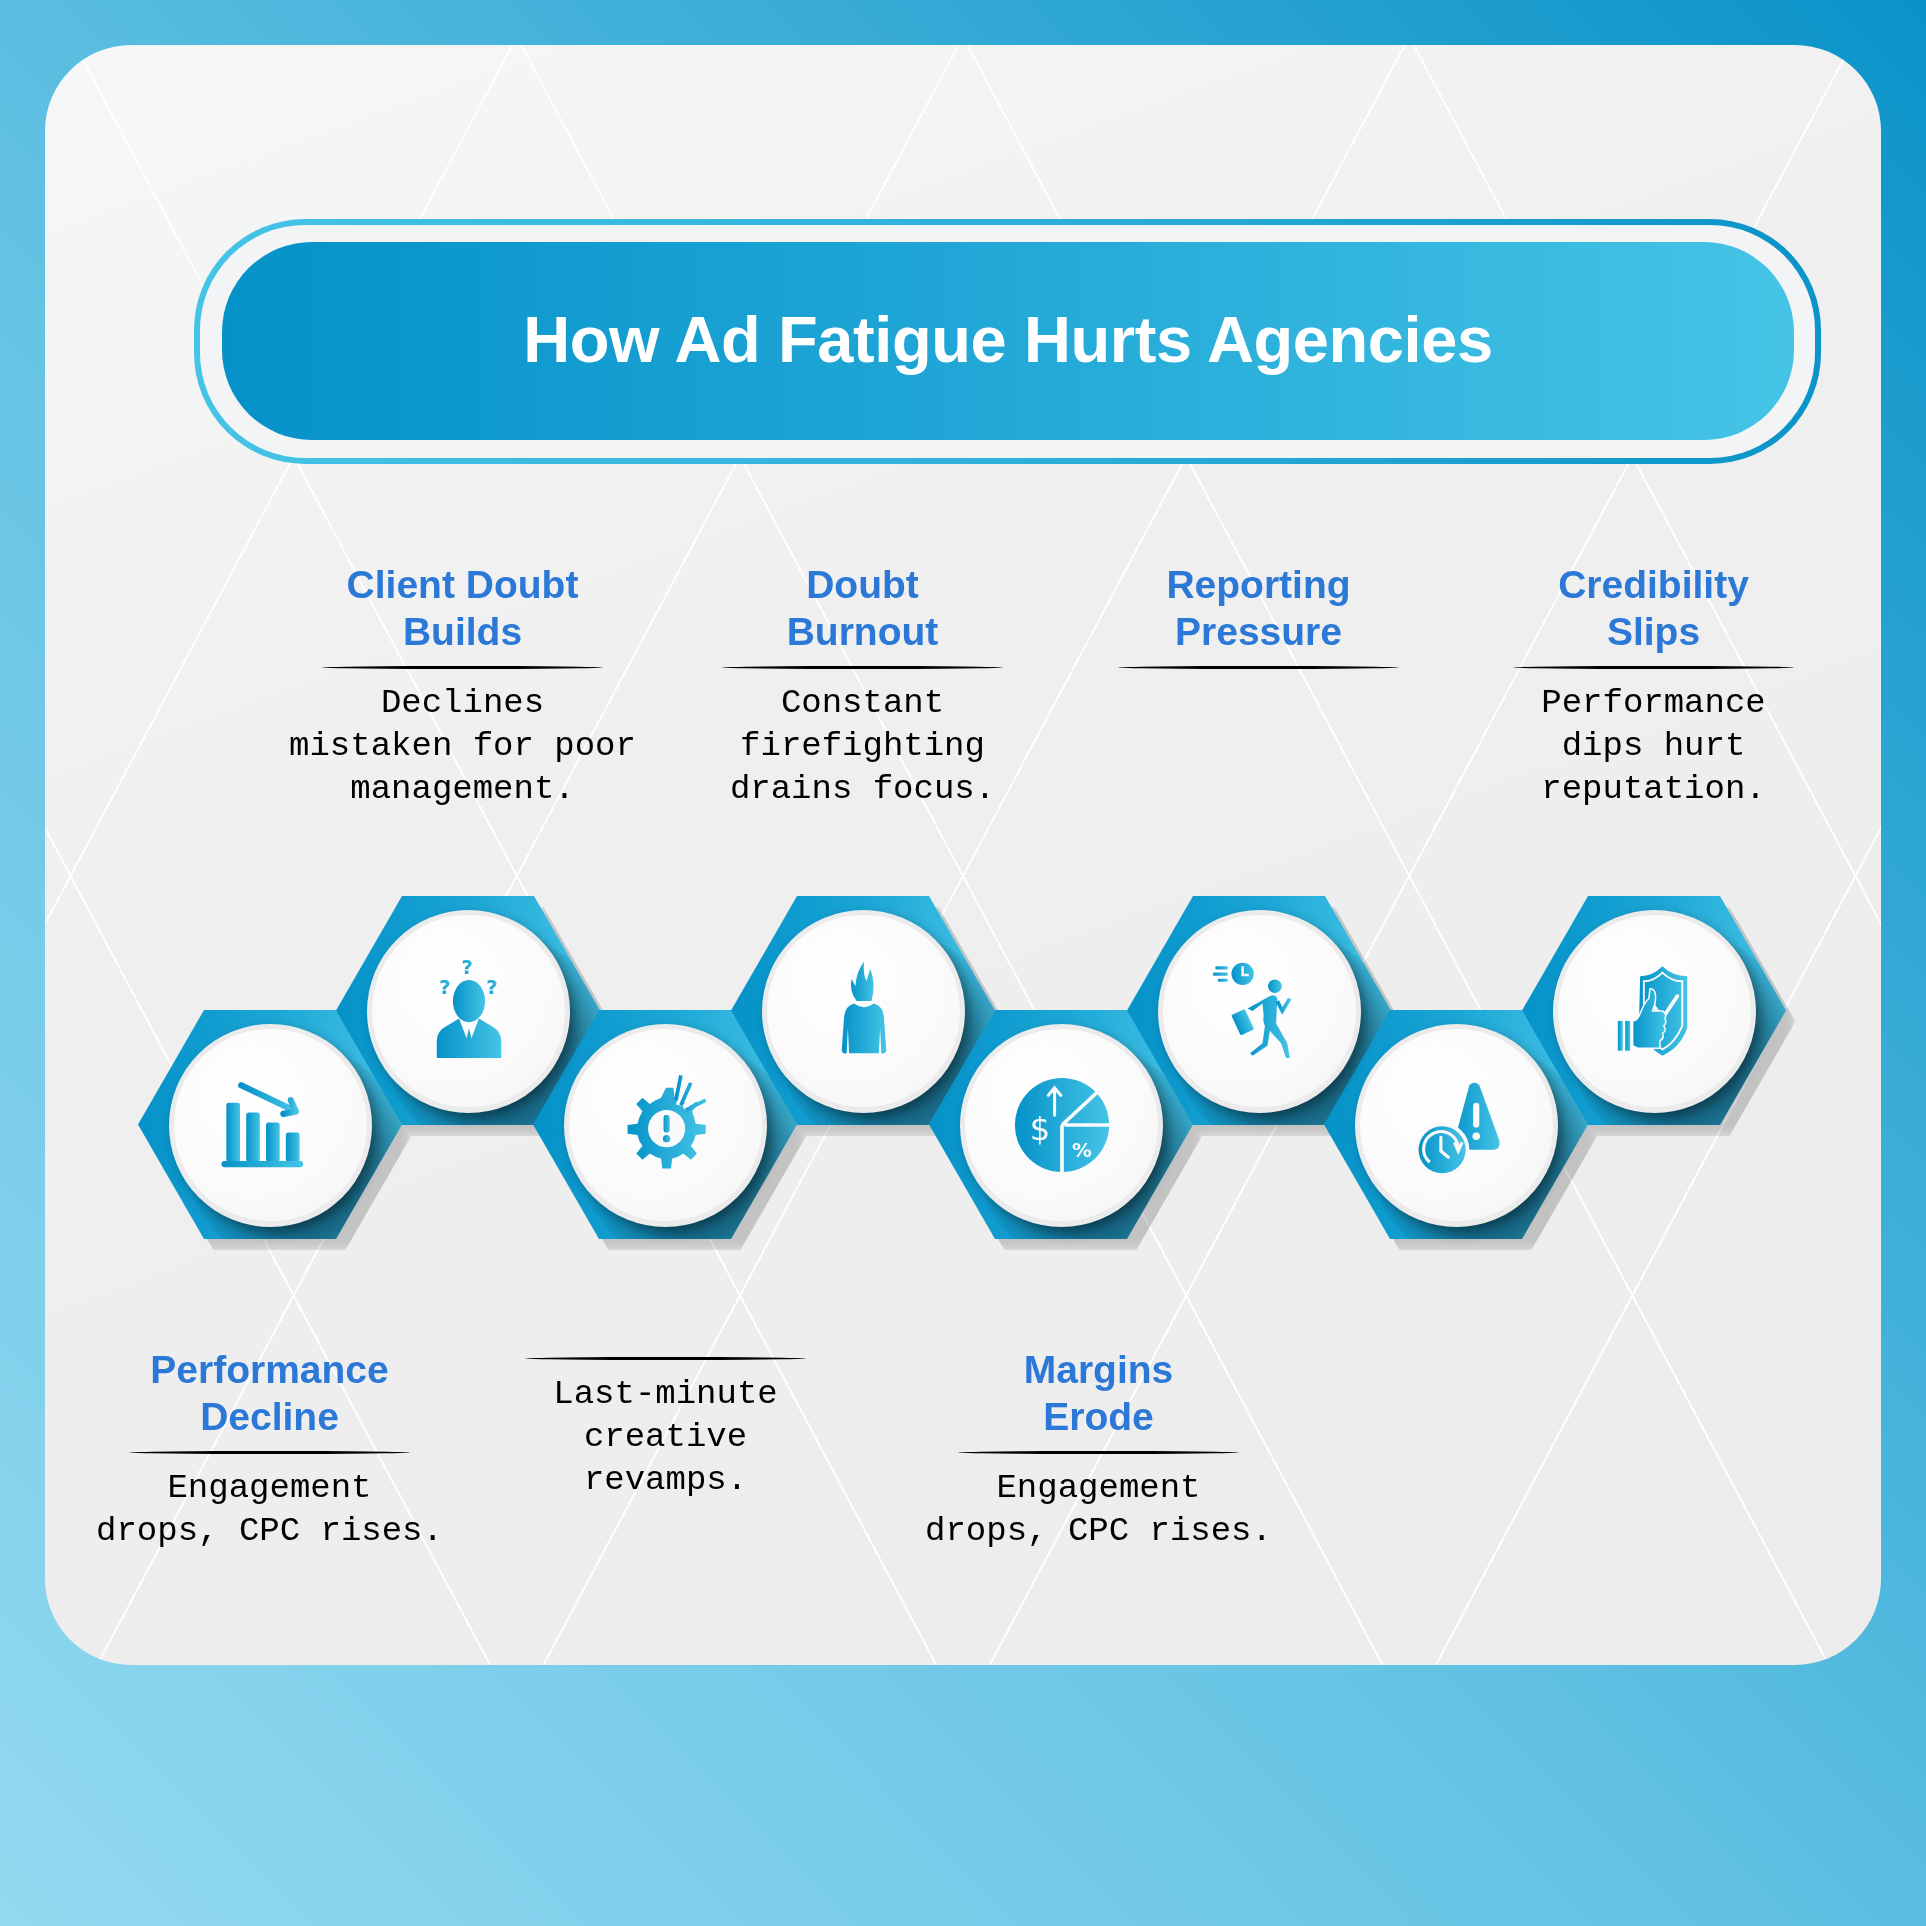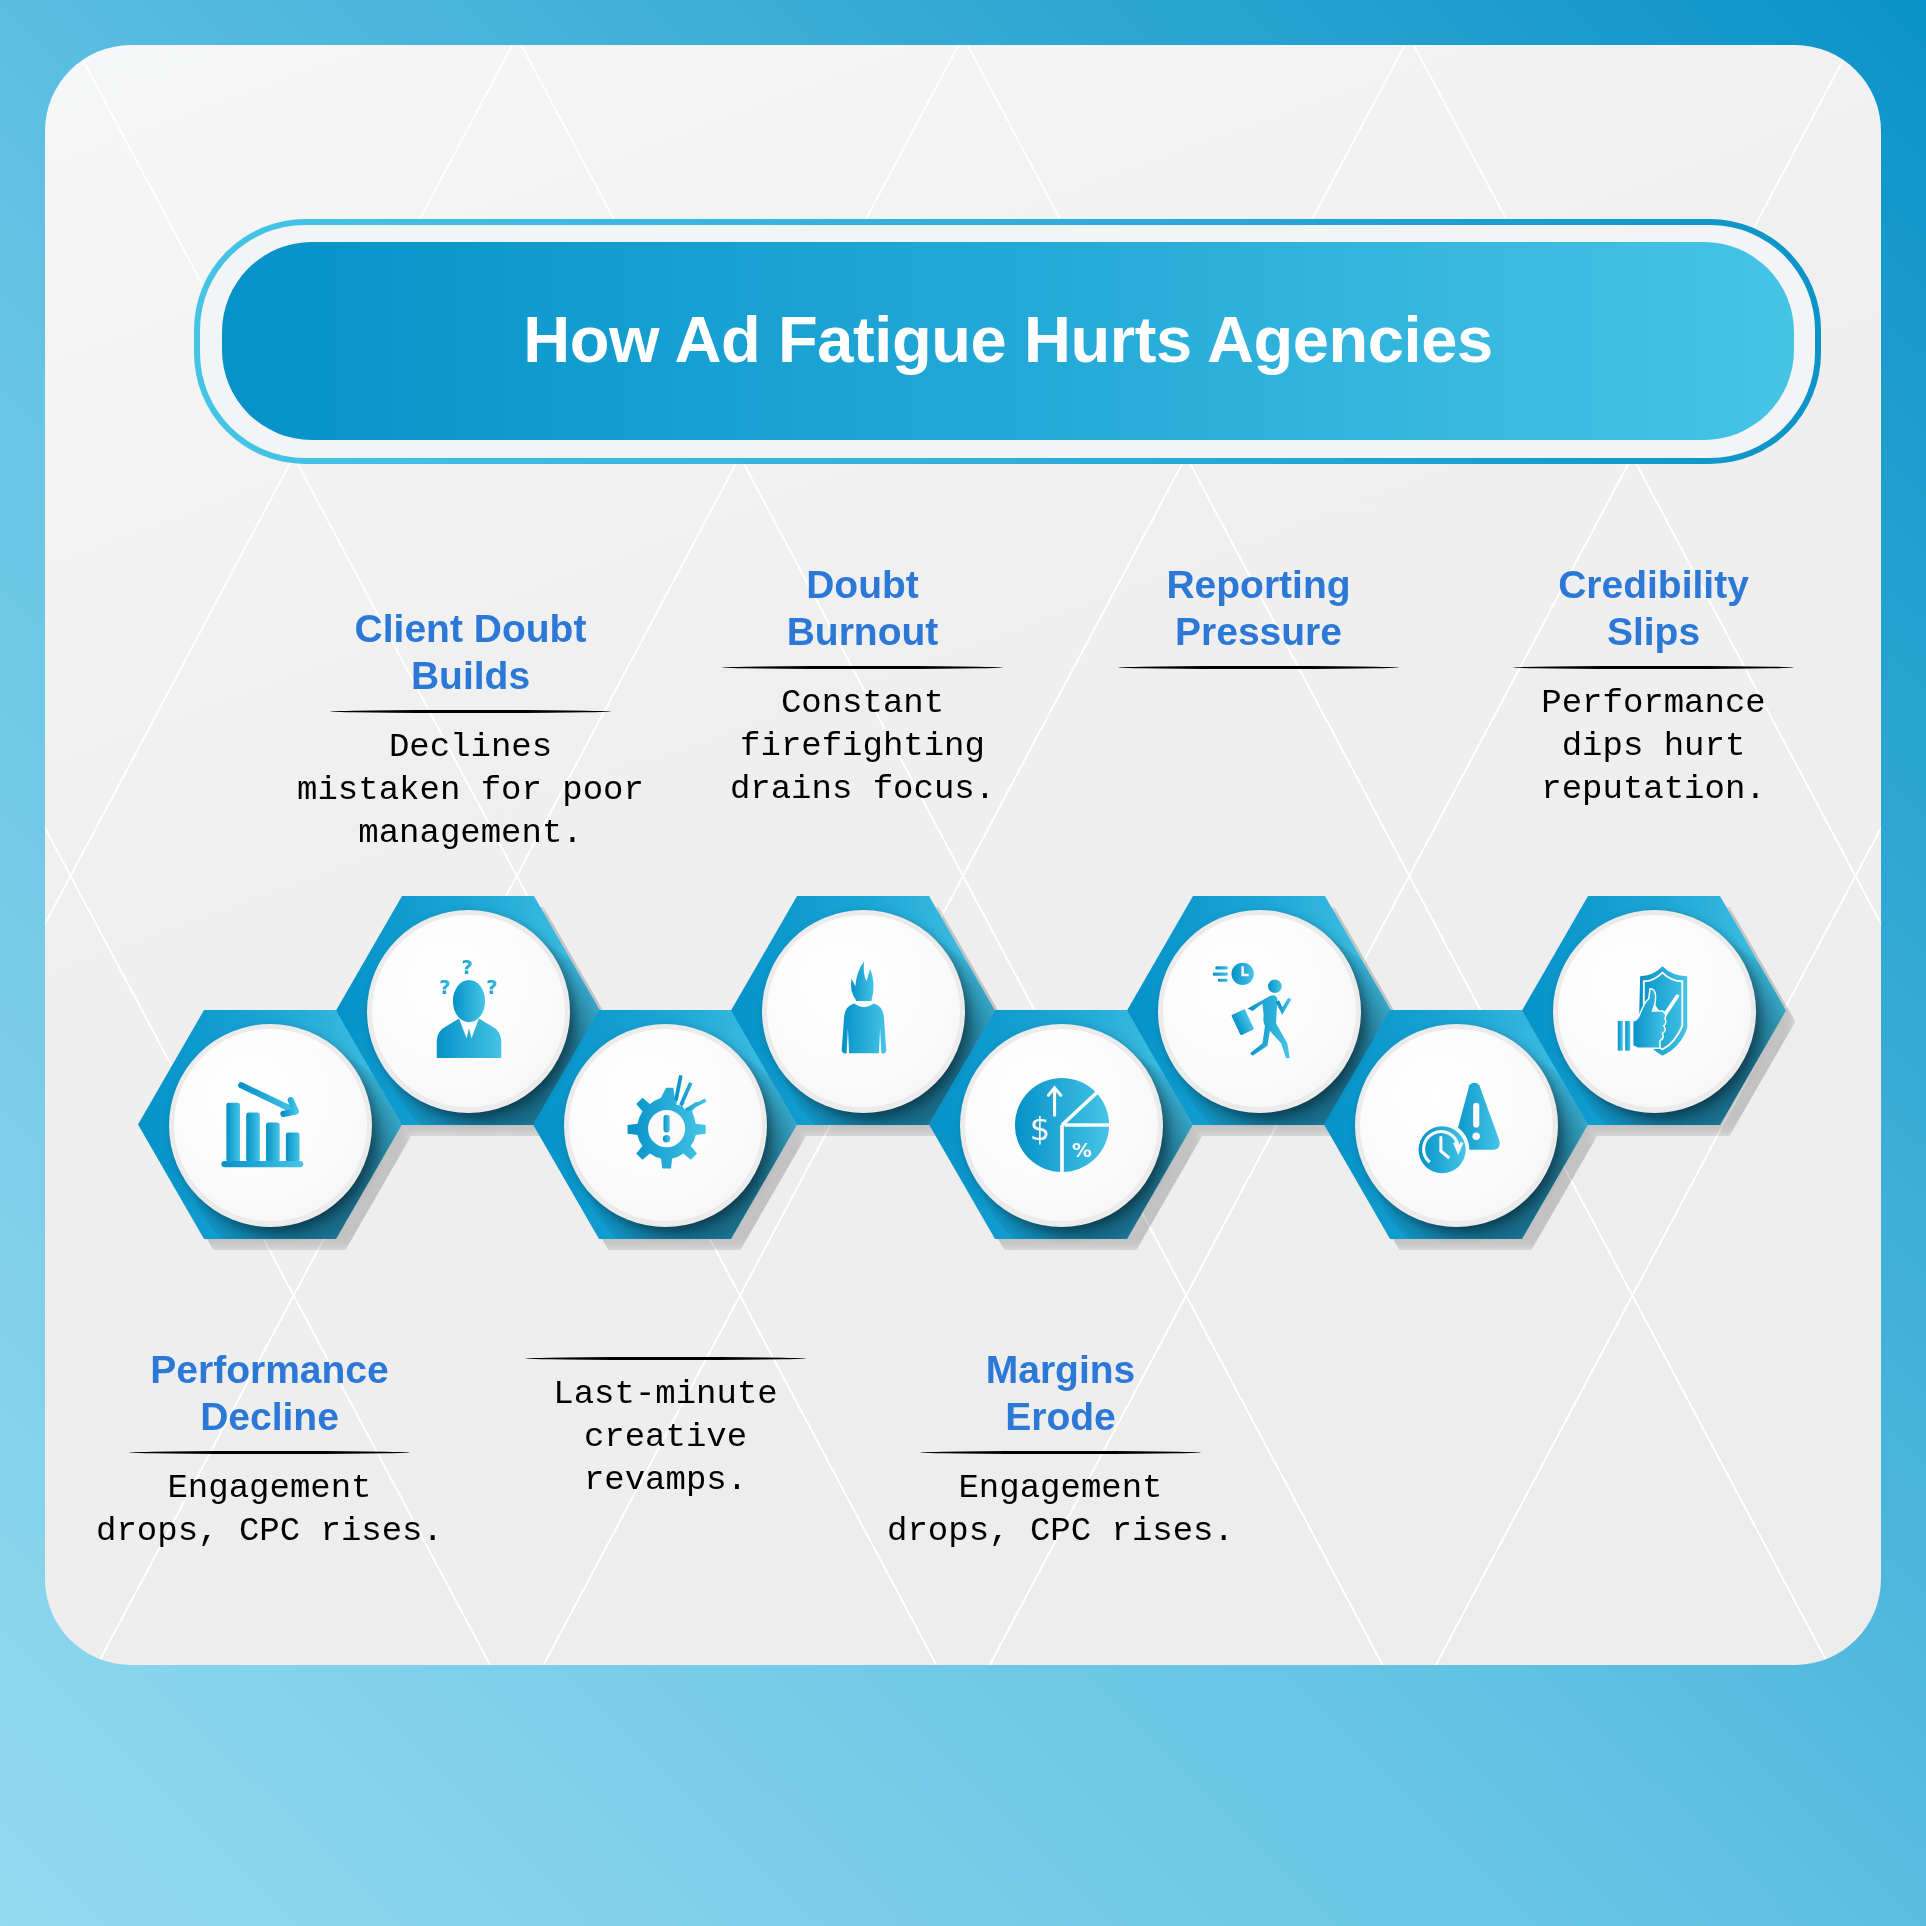--- a/index.html
+++ b/index.html
@@ -102,21 +102,21 @@
 
 <div class="card">
 
   <div class="banner-ring">
     <div class="banner-ring-inner"></div>
   </div>
   <div class="banner">
     <span class="banner-title">How Ad Fatigue Hurts Agencies</span>
   </div>
 
-  <div class="label" style="left:250px; top:516px;margin-top:44px;">
+  <div class="label" style="left:242px; top:516px;">
     <div class="label-title">Client Doubt
 Builds</div>
     <div class="label-divider"></div>
     <div class="label-desc">Declines
 mistaken for poor
 management.</div>
   </div>
   <div class="label" style="left:642px; top:516px;">
     <div class="label-title">Doubt
 Burnout</div>
@@ -145,21 +145,21 @@
     <div class="label-divider"></div>
     <div class="label-desc">Engagement
 drops, CPC rises.</div>
   </div>
   <div class="label" style="left:445px; top:1301px;">
     <div class="label-divider"></div>
     <div class="label-desc">Last-minute
 creative
 revamps.</div>
   </div>
-  <div class="label" style="left:840px; top:1301px;">
+  <div class="label" style="left:878px; top:1301px;">
     <div class="label-title">Margins
 Erode</div>
     <div class="label-divider"></div>
     <div class="label-desc">Engagement
 drops, CPC rises.</div>
   </div>
 
   <svg width="0" height="0" style="position:absolute">
     <defs>
       <linearGradient id="ig" x1="0" y1="0" x2="1" y2="0">

